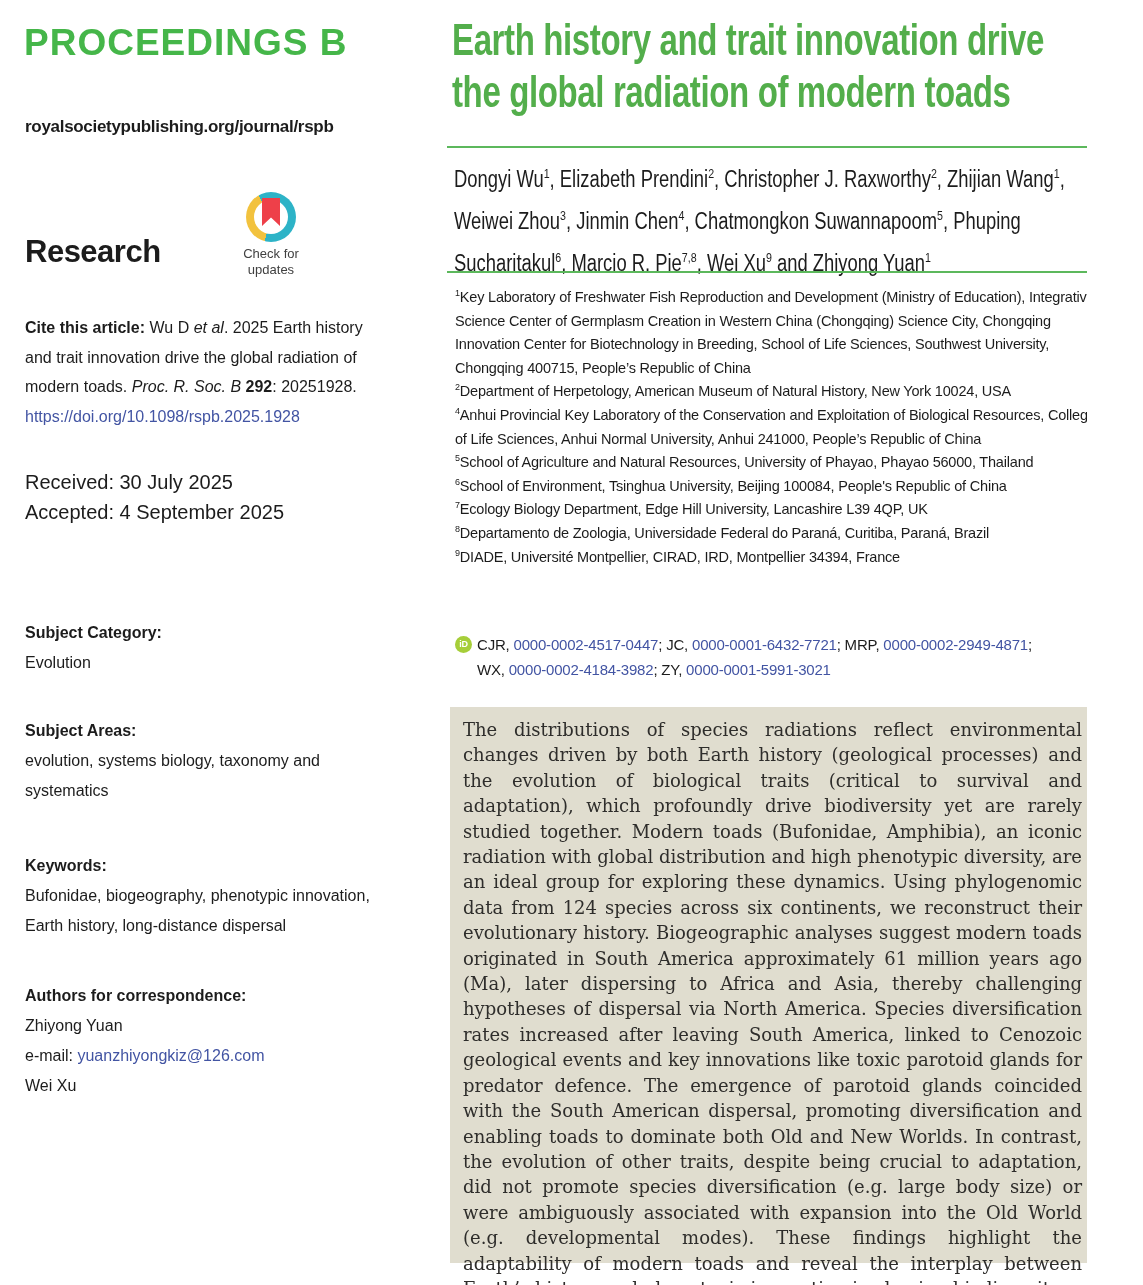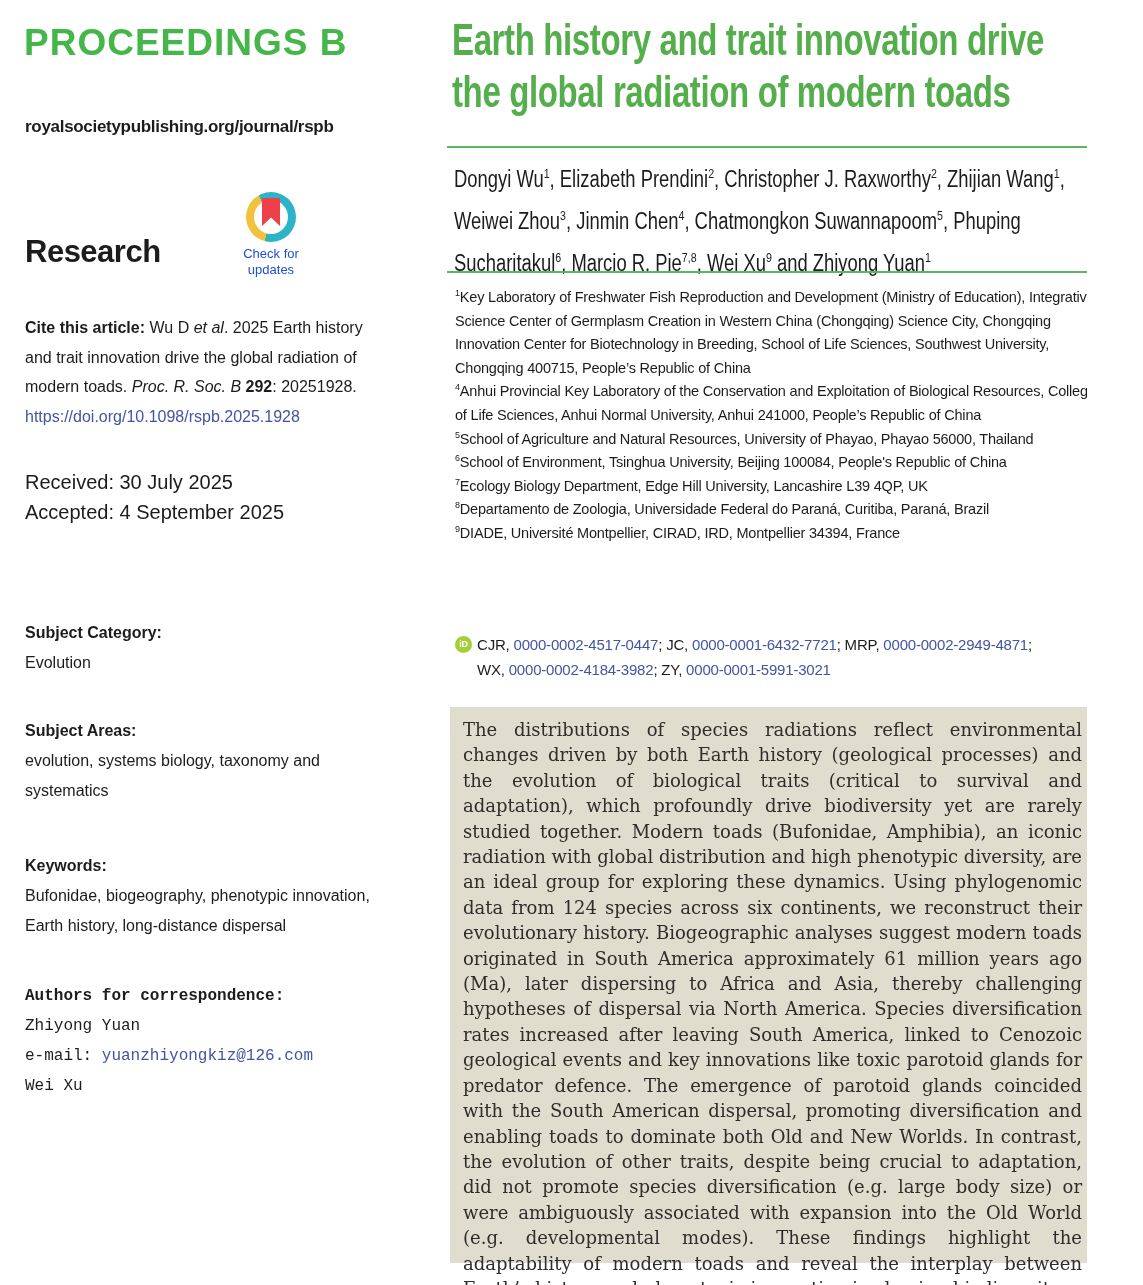--- a/index.html
+++ b/index.html
@@ -14,28 +14,28 @@
   
   .logo{left:24px;top:22px;font-size:37px;font-weight:700;color:#45b649;letter-spacing:1px;}
   .journal-url{left:25px;top:117px;font-size:17px;font-weight:700;letter-spacing:-0.3px;}
   .research{left:25px;top:234px;font-size:31px;font-weight:600;letter-spacing:-0.5px;}
   .badge{left:221px;top:192px;width:100px;text-align:center;cursor:pointer;}
   .ring{position:relative;width:50px;height:50px;margin:0 auto;border-radius:50%;
         background:conic-gradient(#2db3c7 0deg 195deg,#f2c23e 195deg 330deg,#2db3c7 330deg 360deg);}
   .ring::after{content:"";position:absolute;left:8px;top:8px;width:34px;height:34px;border-radius:50%;background:#fff;}
   .bookmark{position:absolute;left:16px;top:6px;width:18px;height:28px;background:#ee4049;z-index:2;
         clip-path:polygon(0 0,100% 0,100% 100%,50% 70%,0 100%);}
-  .badge-text{margin-top:4px;font-size:13px;line-height:16px;color:#1d4ed8;}
+  .badge-text{margin-top:4px;font-size:13px;line-height:16px;color:#404040;}
   .cite{left:25px;top:313px;width:348px;font-size:16px;line-height:29.5px;}
   .dates{left:25px;top:468px;font-size:20px;line-height:29.5px;}
   .section{font-size:16px;line-height:30px;}
   .sec-category{left:25px;top:618px;width:360px;}
   .sec-areas{left:25px;top:716px;width:330px;}
   .sec-keywords{left:25px;top:851px;width:360px;}
-  .sec-corr{left:25px;top:981px;width:360px;font-family:Liberation Mono, monospace;}
+  .sec-corr{left:25px;top:981px;width:360px;}
 
   
   .title{left:452px;top:14px;width:840px;color:#53ae4b;font-size:44px;line-height:52px;font-weight:600;
          transform:scaleX(0.75);transform-origin:top left;letter-spacing:-0.5px;}
   .rule{position:absolute;left:447px;width:696px;height:2px;background:#5cb85c;}
   .rule1{top:146px;}
   .rule2{top:271px;}
   .authors{left:454px;top:158px;width:800px;font-size:23px;line-height:42px;font-weight:500;
            transform:scaleX(0.8);transform-origin:top left;}
   .affs{left:455px;top:286px;width:656px;font-size:14.5px;line-height:23.6px;letter-spacing:-0.2px;}
@@ -110,20 +110,21 @@
 
   <div class="abs authors" id="author-list">
       <div><span>Dongyi Wu</span><sup>1</sup><span>, Elizabeth Prendini</span><sup>2</sup><span>, Christopher J. Raxworthy</span><sup>2</sup><span>, Zhijian Wang</span><sup>1</sup><span>,</span></div>
       <div><span>Weiwei Zhou</span><sup>3</sup><span>, Jinmin Chen</span><sup>4</sup><span>, Chatmongkon Suwannapoom</span><sup>5</sup><span>, Phuping</span></div>
       <div><span>Sucharitakul</span><sup>6</sup><span>, Marcio R. Pie</span><sup>7,8</sup><span>, Wei Xu</span><sup>9</sup><span> and Zhiyong Yuan</span><sup>1</sup></div>
     </div>
   <div class="rule rule2"></div>
 
   <div class="abs affs" id="aff-list">
       <div><sup>1</sup>Key Laboratory of Freshwater Fish Reproduction and Development (Ministry of Education), Integrative Science Center of Germplasm Creation in Western China (Chongqing) Science City, Chongqing Innovation Center for Biotechnology in Breeding, School of Life Sciences, Southwest University, Chongqing 400715, People’s Republic of China</div>
+      <div><sup>2</sup>Department of Herpetology, American Museum of Natural History, New York 10024, USA</div>
       <div><sup>4</sup>Anhui Provincial Key Laboratory of the Conservation and Exploitation of Biological Resources, College of Life Sciences, Anhui Normal University, Anhui 241000, People’s Republic of China</div>
       <div><sup>5</sup>School of Agriculture and Natural Resources, University of Phayao, Phayao 56000, Thailand</div>
       <div><sup>6</sup>School of Environment, Tsinghua University, Beijing 100084, People's Republic of China</div>
       <div><sup>7</sup>Ecology Biology Department, Edge Hill University, Lancashire L39 4QP, UK</div>
       <div><sup>8</sup>Departamento de Zoologia, Universidade Federal do Paraná, Curitiba, Paraná, Brazil</div>
       <div><sup>9</sup>DIADE, Université Montpellier, CIRAD, IRD, Montpellier 34394, France</div>
     </div>
 
   <div class="abs orcid">
     <div class="orcid-icon">iD</div>

